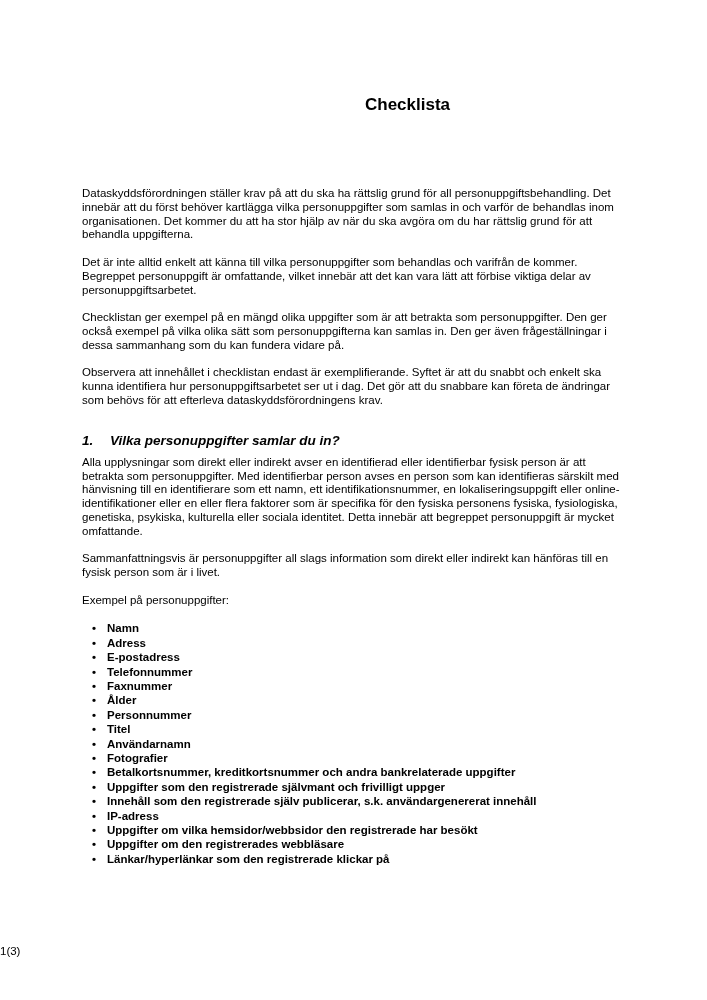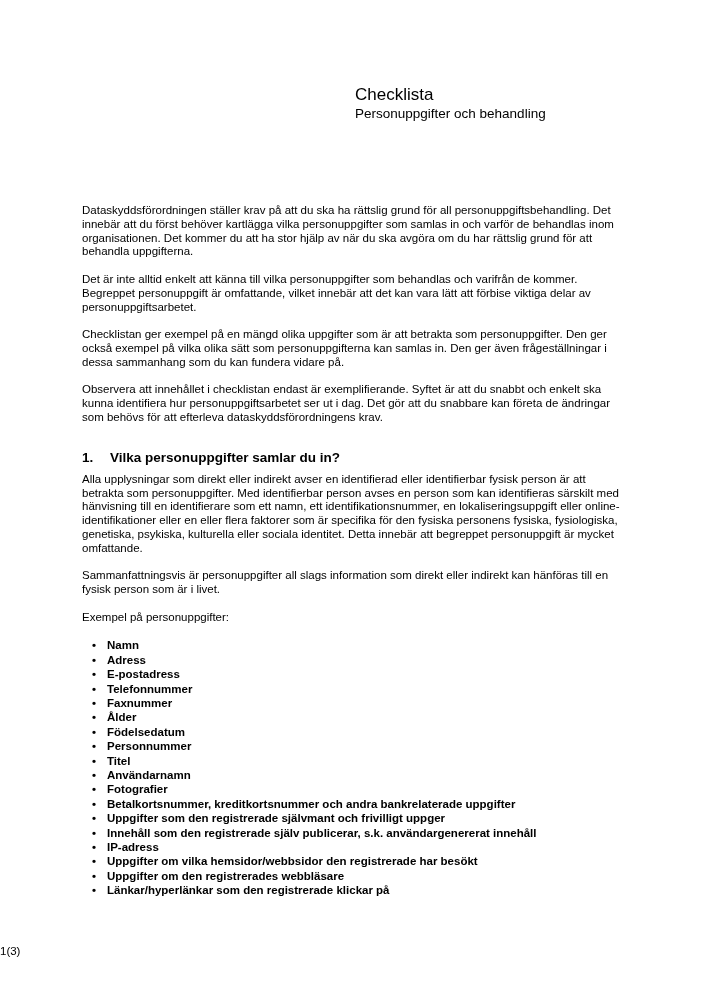--- a/index.html
+++ b/index.html
@@ -15,45 +15,46 @@
     color: #000000;
     font-family: "Liberation Sans", "DejaVu Sans", sans-serif;
     overflow: hidden;
   }
   .doc-header {
     position: absolute;
     left: 355px;
     top: 84px;
   }
   .doc-title {
-    margin: 0;
+    margin: 10px;
     font-size: 17px;
-    font-weight: 400;
+    font-weight: 700;
     line-height: 21px;
   }
   .doc-subtitle {
     font-size: 13.5px;
     line-height: 17px;
   }
   .doc-body {
     position: absolute;
     left: 82px;
-    top: 204px;
+    top: 187px;
     width: 548px;
     font-size: 11.5px;
     line-height: 13.8px;
   }
   .doc-body p {
     margin: 0 0 13.8px 0;
   }
   .section-heading {
     margin: 24px 0 7px 0;
     font-size: 13.5px;
     font-weight: 700;
     line-height: 17px;
+    font-style: italic;
   }
   .section-heading .sec-num {
     display: inline-block;
     width: 28px;
   }
   .bullet-list {
     list-style: none;
     margin: 4px;
     padding: 0;
     font-weight: bold;
@@ -78,21 +79,20 @@
     line-height: 14px;
   }
 </style>
 </head>
 <body>
 
 <div class="page">
 
   <header class="doc-header">
     <h1 class="doc-title">Checklista</h1>
-    <div class="doc-subtitle">Personuppgifter och behandling</div>
   </header>
 
   <main class="doc-body">
 
     <p>Dataskyddsförordningen ställer krav på att du ska ha rättslig grund för all personuppgiftsbehandling. Det innebär att du först behöver kartlägga vilka personuppgifter som samlas in och varför de behandlas inom organisationen. Det kommer du att ha stor hjälp av när du ska avgöra om du har rättslig grund för att behandla uppgifterna.</p>
     <p>Det är inte alltid enkelt att känna till vilka personuppgifter som behandlas och varifrån de kommer. Begreppet personuppgift är omfattande, vilket innebär att det kan vara lätt att förbise viktiga delar av personuppgiftsarbetet.</p>
     <p>Checklistan ger exempel på en mängd olika uppgifter som är att betrakta som personuppgifter. Den ger också exempel på vilka olika sätt som personuppgifterna kan samlas in. Den ger även frågeställningar i dessa sammanhang som du kan fundera vidare på.</p>
     <p>Observera att innehållet i checklistan endast är exemplifierande. Syftet är att du snabbt och enkelt ska kunna identifiera hur personuppgiftsarbetet ser ut i dag. Det gör att du snabbare kan företa de ändringar som behövs för att efterleva dataskyddsförordningens krav.</p>
 
     <h2 class="section-heading">
@@ -104,21 +104,20 @@
 
     <p class="list-intro">Exempel på personuppgifter:</p>
 
     <ul class="bullet-list">
       <li>Namn</li>
       <li>Adress</li>
       <li>E-postadress</li>
       <li>Telefonnummer</li>
       <li>Faxnummer</li>
       <li>Ålder</li>
-      <li>Födelsedatum</li>
       <li>Personnummer</li>
       <li>Titel</li>
       <li>Användarnamn</li>
       <li>Fotografier</li>
       <li>Betalkortsnummer, kreditkortsnummer och andra bankrelaterade uppgifter</li>
       <li>Uppgifter som den registrerade självmant och frivilligt uppger</li>
       <li>Innehåll som den registrerade själv publicerar, s.k. användargenererat innehåll</li>
       <li>IP-adress</li>
       <li>Uppgifter om vilka hemsidor/webbsidor den registrerade har besökt</li>
       <li>Uppgifter om den registrerades webbläsare</li>

